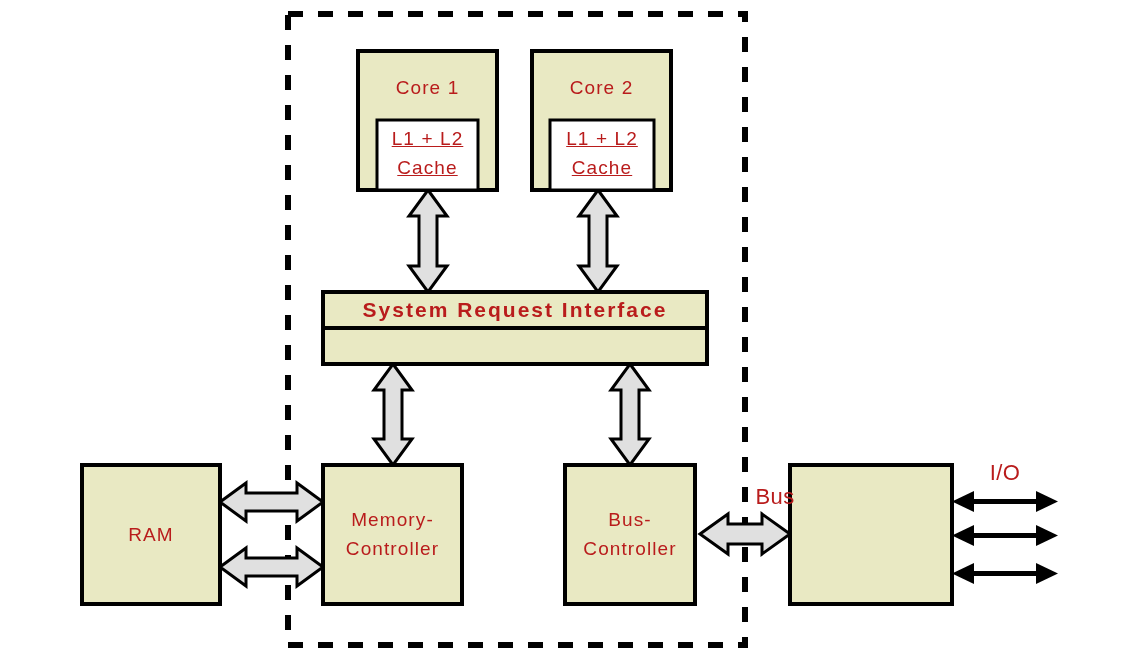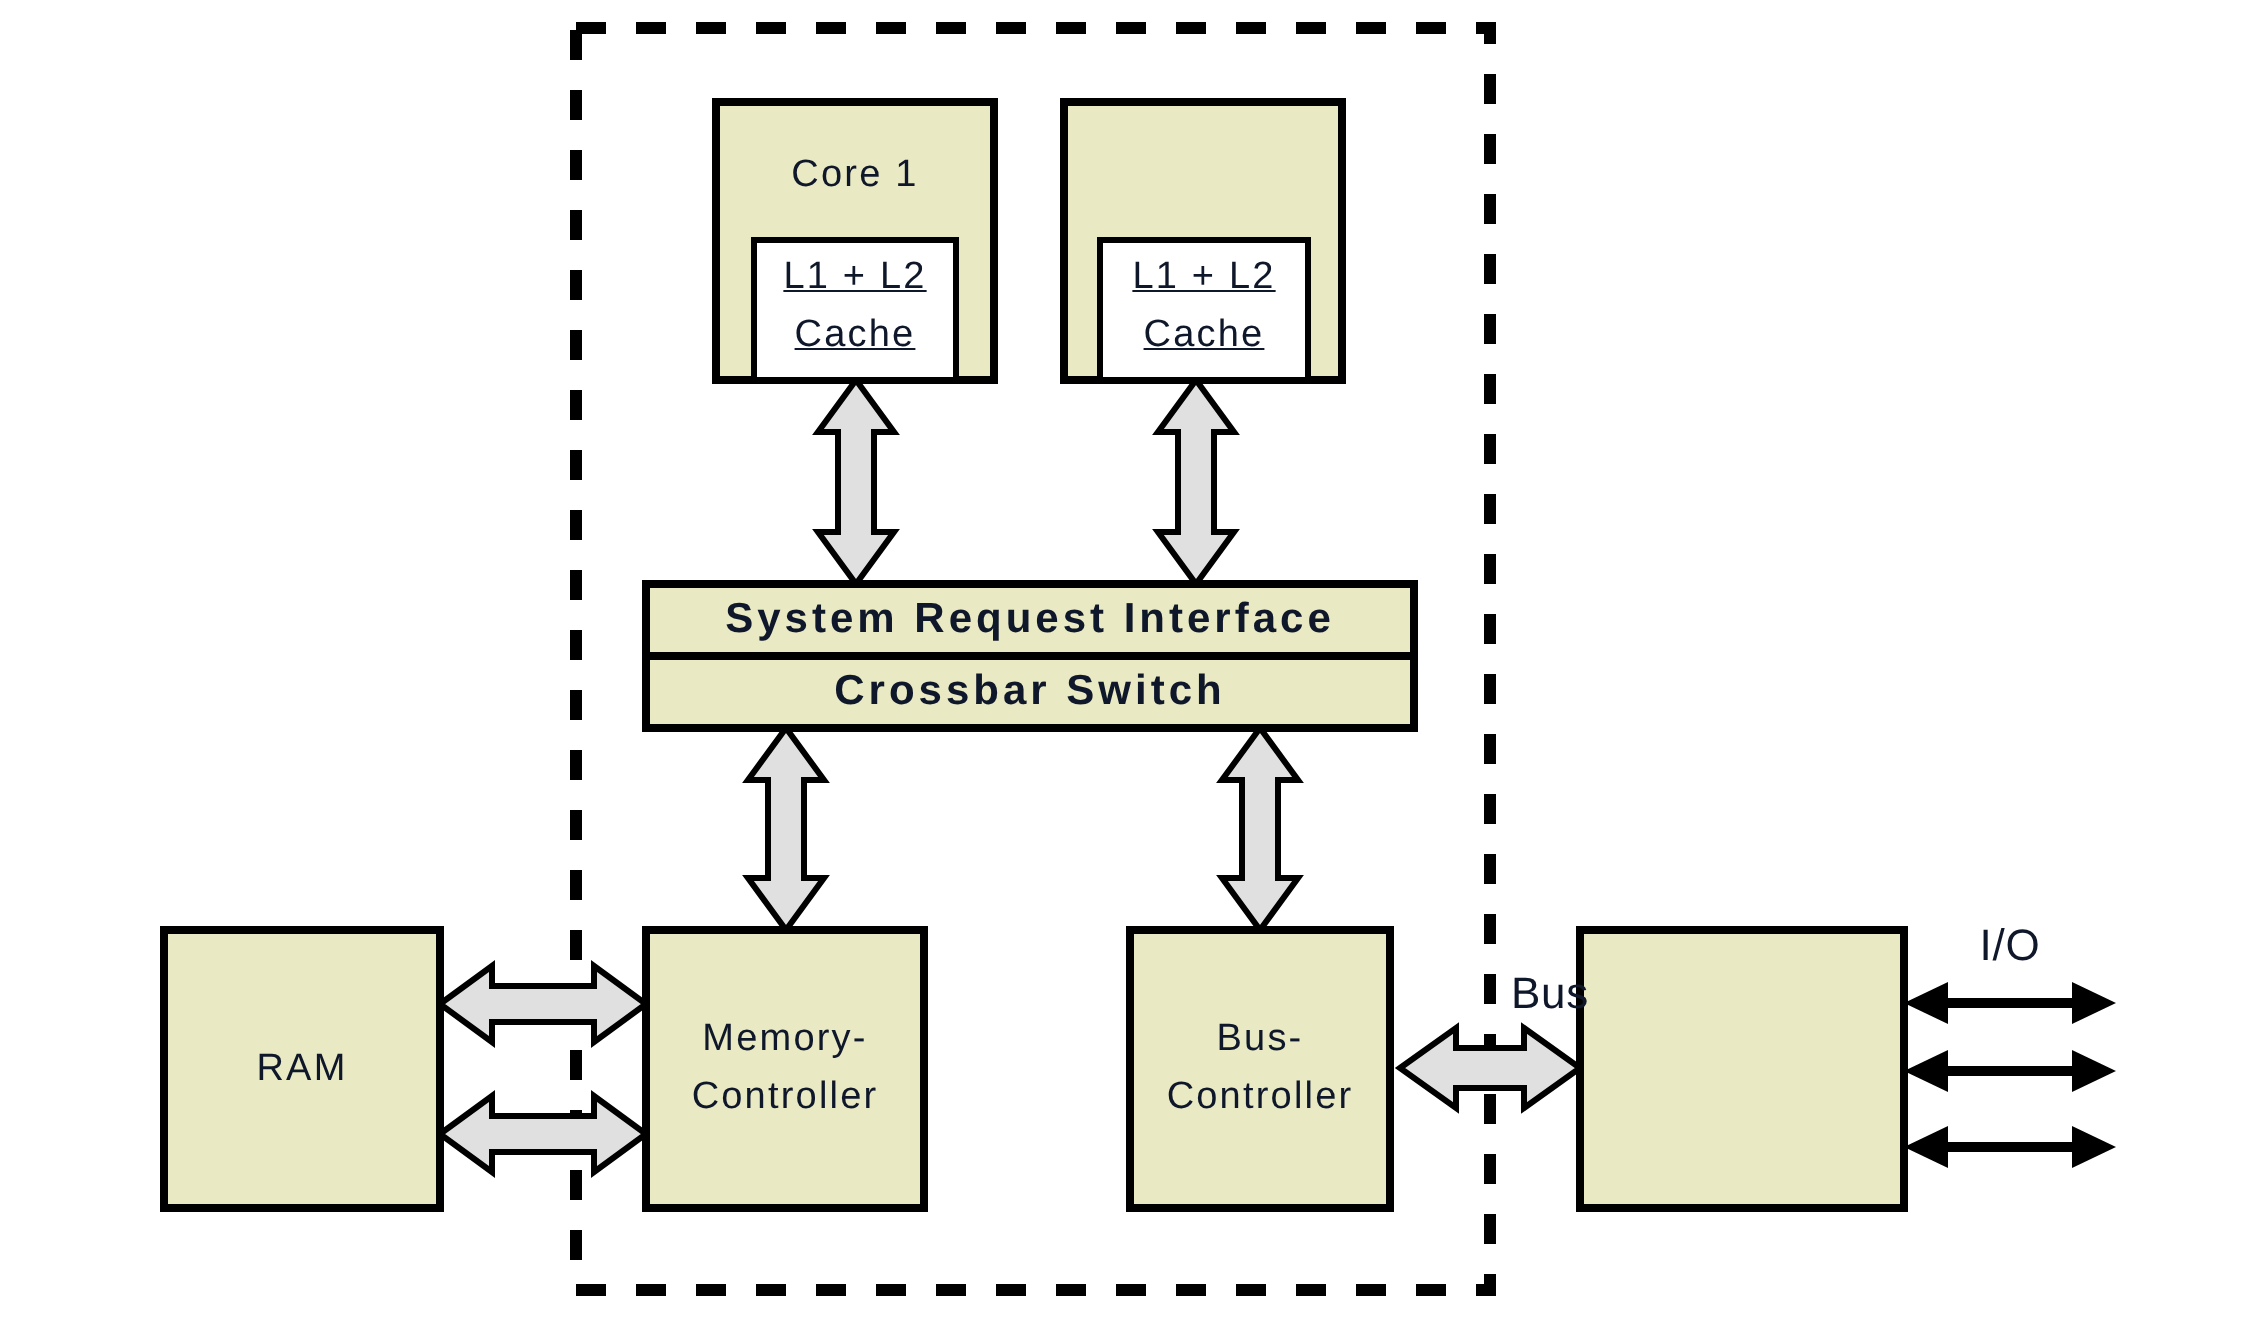--- a/index.html
+++ b/index.html
@@ -19,21 +19,21 @@
     overflow: hidden;
   }
   #stage svg {
     position: absolute;
     left: 0;
     top: 0;
   }
   .box-label,
   .free-label {
     position: absolute;
-    color: #0f172a;
+    color: #b91c1c;
     text-align: left;
     white-space: pre;
     pointer-events: none;
     line-height: 1.28;
   }
   .core-title {
     font-size: 19px;
     letter-spacing: 1.1px;
   }
   .cache-text {
@@ -122,27 +122,27 @@
 
     <rect x="790" y="465" width="162" height="139" fill="#e9e9c3" stroke="#000000" stroke-width="4"></rect>
 
   </svg>
 
   <div class="box-label core-title centerbox" style="left:358px; top:70px; width:139px; height:36px;">Core 1</div>
 
   <div class="box-label cache-text centerbox" style="left:377px; top:125px; width:101px; height:28px;">L1 + L2</div>
   <div class="box-label cache-text centerbox" style="left:377px; top:154px; width:101px; height:28px;">Cache</div>
 
+  <div class="box-label core-title centerbox" style="left:532px; top:70px; width:139px; height:36px;">Core 2</div>
 
   <div class="box-label cache-text centerbox" style="left:550px; top:125px; width:104px; height:28px;">L1 + L2</div>
   <div class="box-label cache-text centerbox" style="left:550px; top:154px; width:104px; height:28px;">Cache</div>
 
   <div class="box-label bar-text centerbox" style="left:323px; top:292px; width:384px; height:36px;">System Request Interface</div>
 
-  <div class="box-label bar-text centerbox" style="left:323px; top:328px; width:384px; height:36px;">Crossbar Switch</div>
 
   <div class="box-label unit-text centerbox" style="left:82px; top:521px; width:138px; height:28px;">RAM</div>
 
   <div class="box-label unit-text centerbox" style="left:323px; top:506px; width:139px; height:28px;">Memory-</div>
   <div class="box-label unit-text centerbox" style="left:323px; top:535px; width:139px; height:28px;">Controller</div>
 
   <div class="box-label unit-text centerbox" style="left:565px; top:506px; width:130px; height:28px;">Bus-</div>
   <div class="box-label unit-text centerbox" style="left:565px; top:535px; width:130px; height:28px;">Controller</div>
 
 

